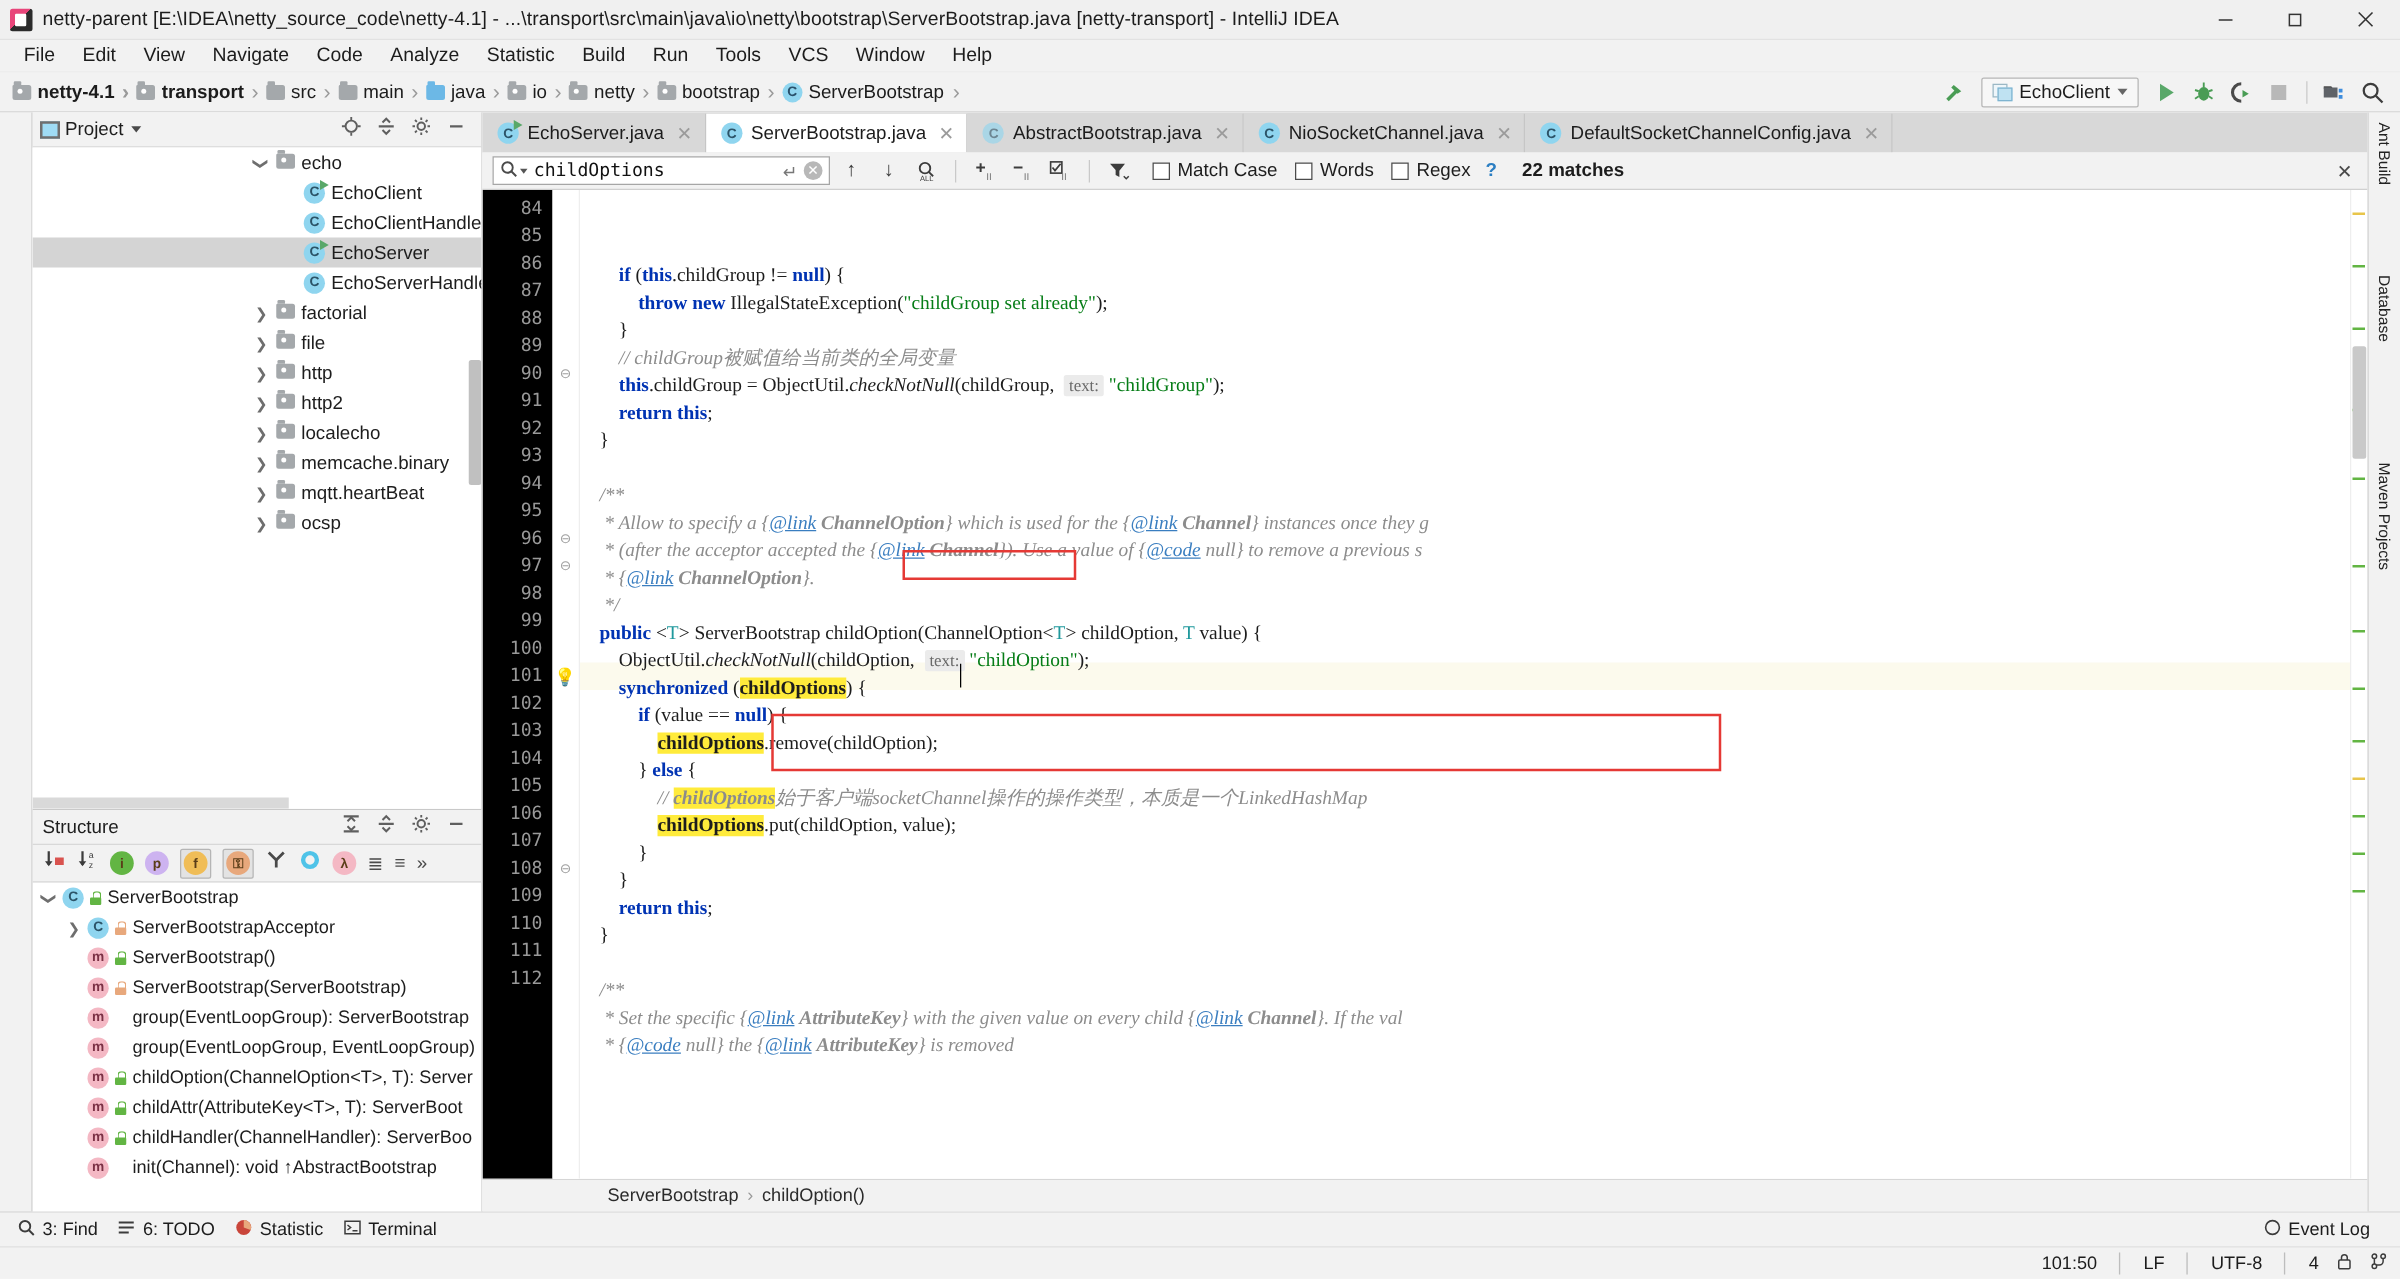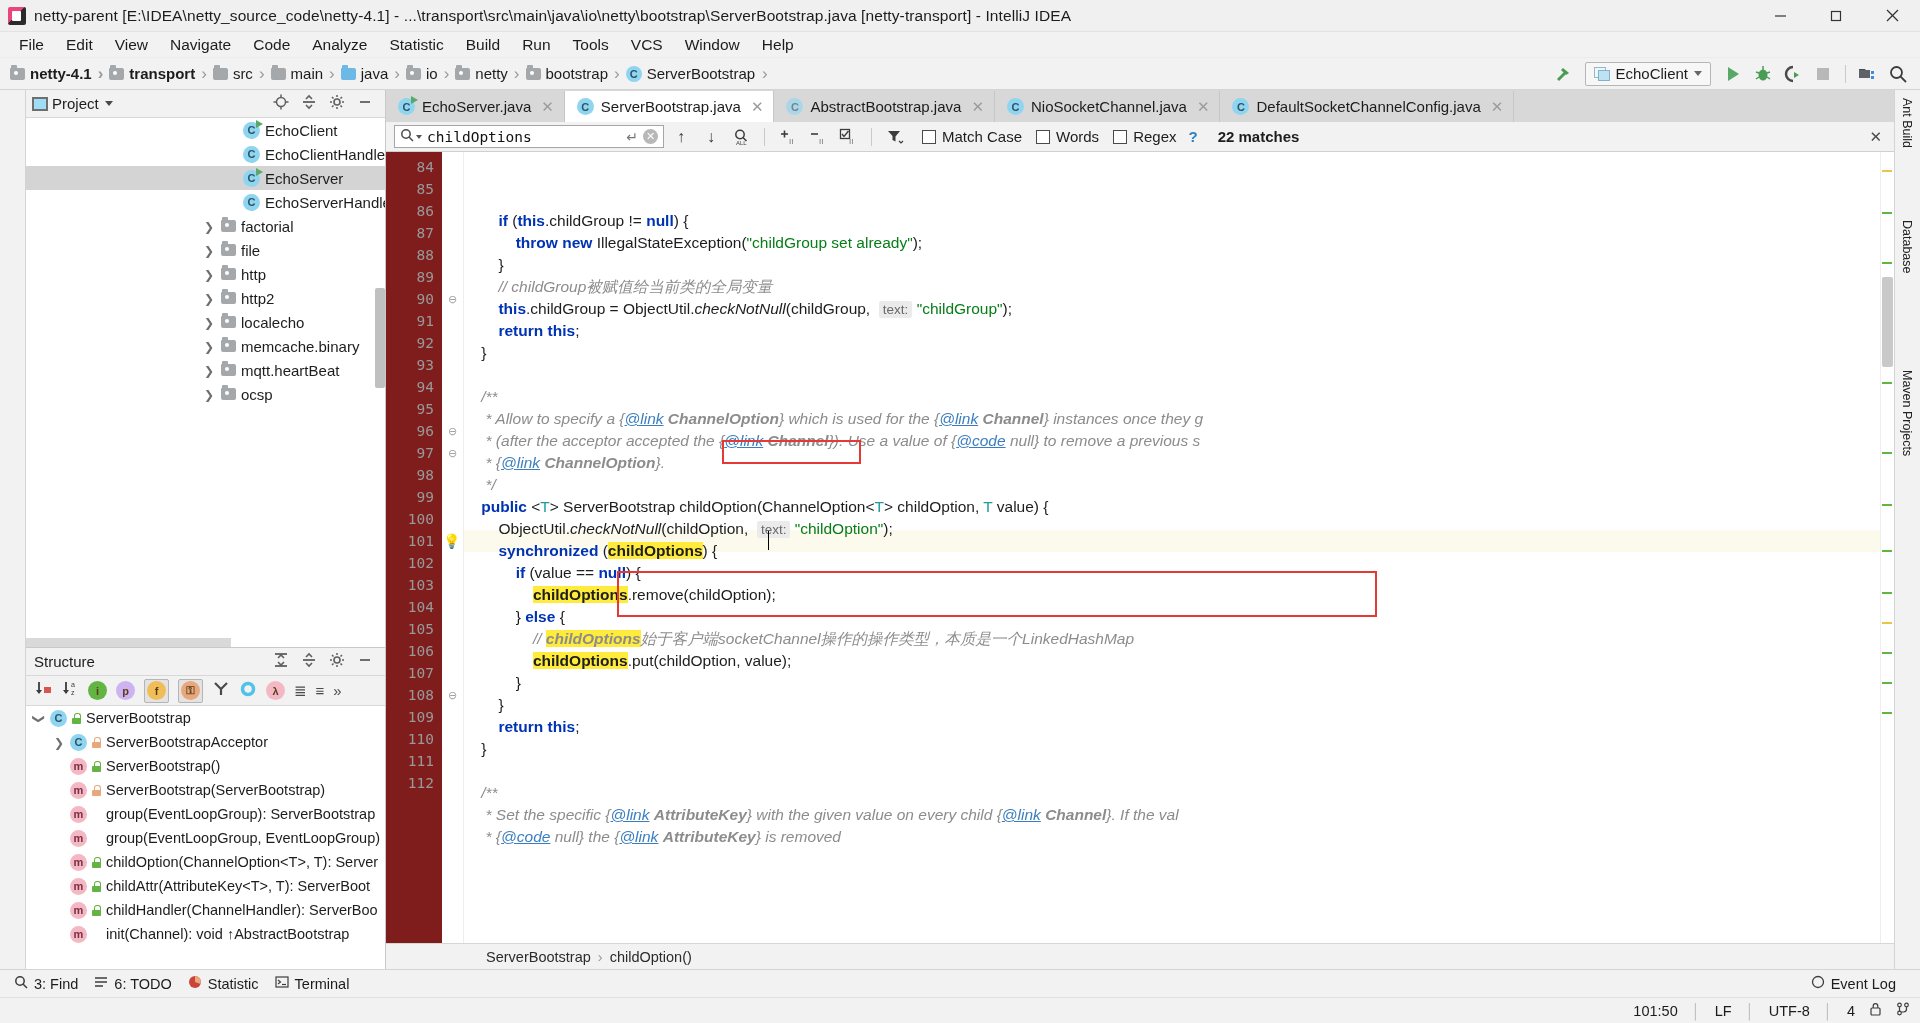--- a/index.html
+++ b/index.html
@@ -148,25 +148,25 @@
     display:flex;align-items:center;justify-content:center;}
   .fbtn { width:26px;height:26px;display:flex;align-items:center;justify-content:center;color:#3c3c3c;font-size:16px;}
   .chk { display:flex;align-items:center;gap:6px;font-size:15px;margin-left:10px;}
   .chkbox { width:14px;height:14px;border:1.5px solid #4a4a4a;background:#fff; }
   .qm { color:#2b7ec2; font-size:15px; margin-left:8px; font-weight:bold;}
   .matches { font-size:15px; font-weight:bold; margin-left:16px; }
   .findclose { margin-left:auto; padding-right:12px; color:#4a4a4a; font-size:15px; }
 
   
   .codearea { flex: 1; display: flex; min-height: 0; position: relative; background:#fff; overflow:hidden;}
-  .gutter { width: 56px; background:#7f1d1d; text-align: right; padding-right: 8px; color:#999999;
+  .gutter { width: 56px; background:#000000; text-align: right; padding-right: 8px; color:#999999;
     font-family:"DejaVu Sans Mono", monospace; font-size:14.5px; flex:none; padding-top:4px;}
   .foldcol { width: 22px; background:#fff; flex:none; position:relative; padding-top:4px; border-right:1px solid #eee;}
   .codelines { flex: 1; position: relative; padding-top:4px; overflow:hidden;
-    font-family:Liberation Sans, sans-serif; font-size:15.5px; white-space: pre; }
+    font-family:Liberation Serif, serif; font-size:15.5px; white-space: pre; }
   .ln { height: 22px; line-height: 22px; }
   .gl { height: 22px; line-height: 22px; }
   .fl { height: 22px; line-height: 22px; text-align:center; color:#9aa0a6; font-size:12px;}
   .kw { color:#0033b3; font-weight:bold; }
   .str { color:#067d17; }
   .cmt { color:#8c8c8c; font-style: italic; }
   .mth { color:#1d1d1d; font-style: italic; }
   .gen { color:#20999d; }
   .hl { background:#ffeb3b; }
   .hint { background:#ebebeb; color:#6a6a6a; font-size:13.5px; padding:1px 4px; border-radius:2px;}
@@ -398,20 +398,26 @@
           </span>
           <span>
             <svg width="16" height="16" viewBox="0 0 16 16">
                 <line x1="3" y1="8" x2="13" y2="8" stroke="#5f5f5f" stroke-width="1.8"></line>
               </svg>
           </span>
         </span>
       </div>
 
       <div class="tree" id="project-tree">
+          <div class="trow">
+            <span style="width: 176px; flex: 0 0 auto;"></span>
+            <span class="arrow d"></span>
+            <span style="margin-left: 5px;"><span class="folder-ic" style="display:inline-block;"><span class="dot"></span></span></span>
+            <span class="tlabel">echo</span>
+          </div>
           <div class="trow">
             <span style="width: 198px; flex: 0 0 auto;"></span>
             <span class="arrow "></span>
             <span style="margin-left: 5px;">
               <span class="cicon run">C</span>
             </span>
             <span class="tlabel">EchoClient</span>
           </div>
           <div class="trow">
             <span style="width: 198px; flex: 0 0 auto;"></span>

